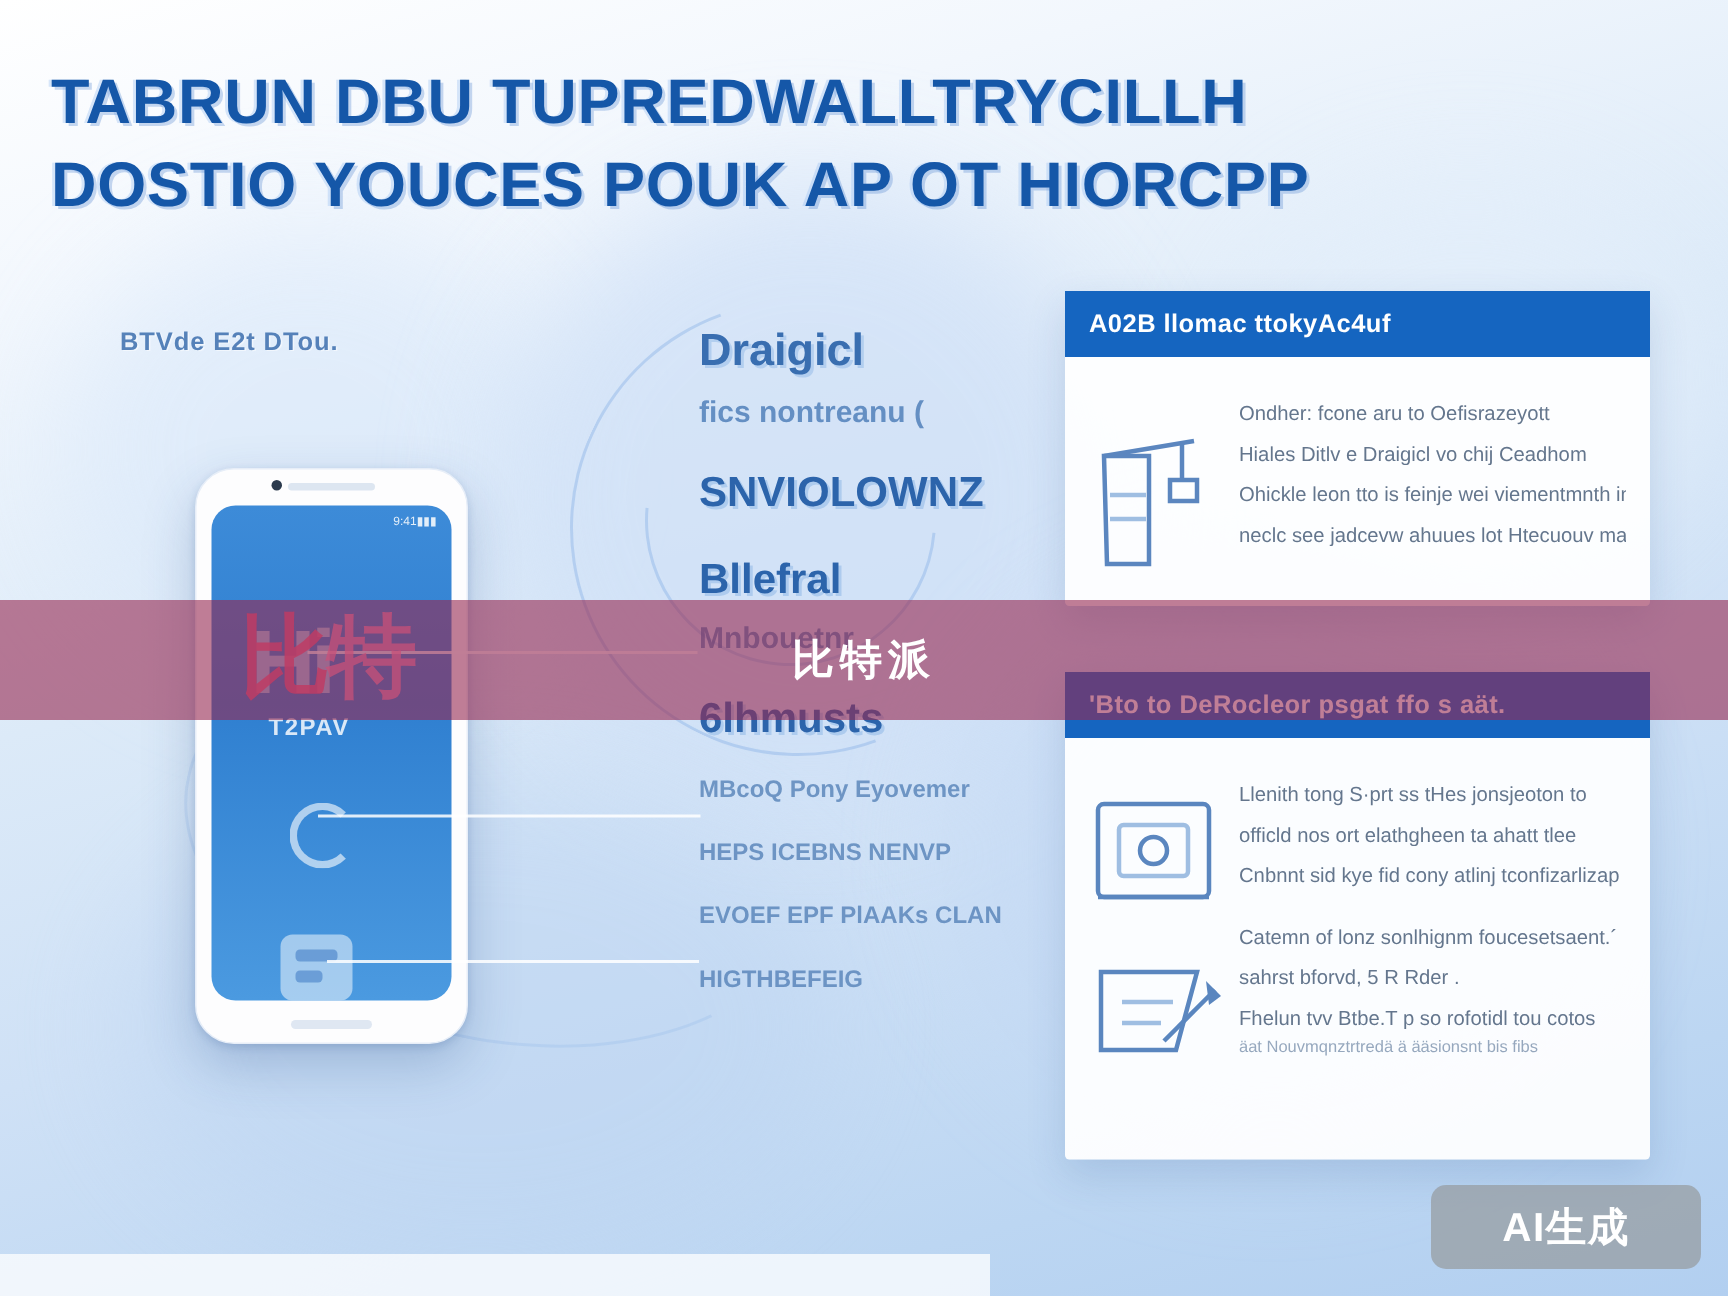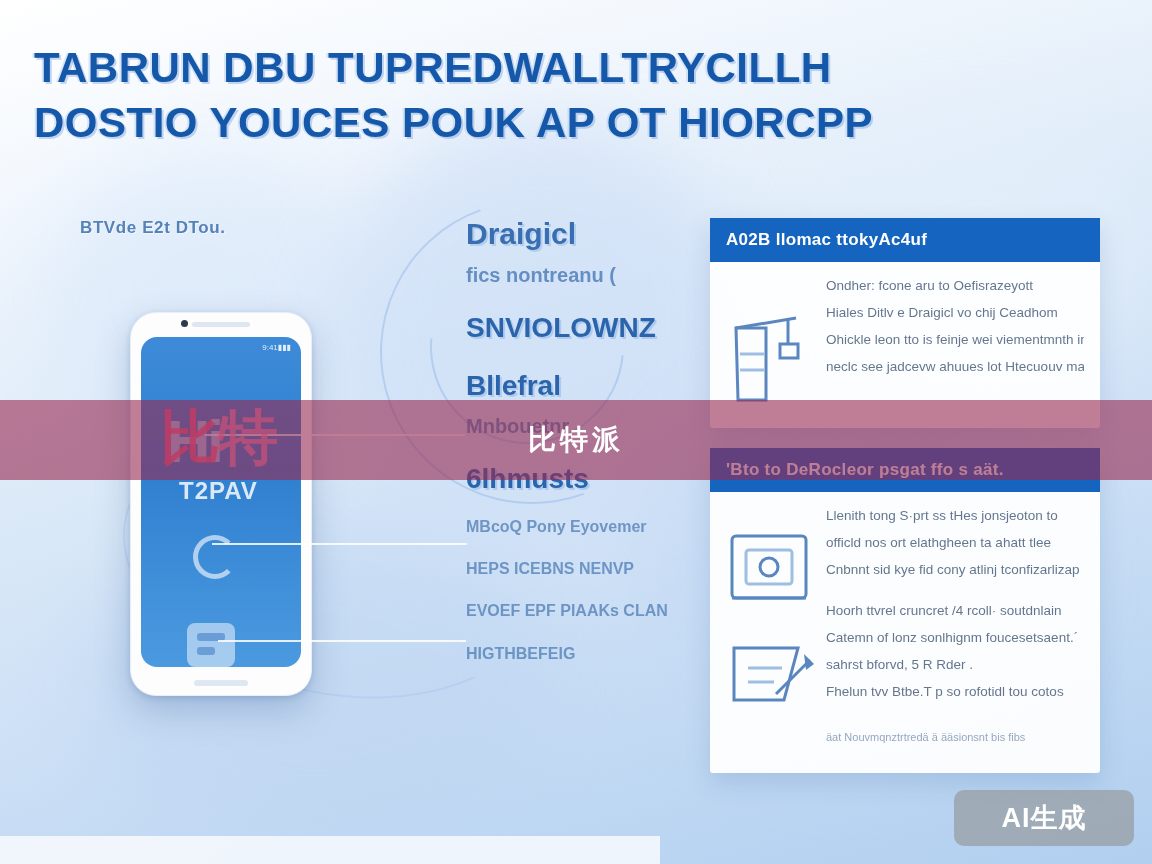--- a/index.html
+++ b/index.html
@@ -103,21 +103,21 @@
     position:absolute; left:50%; bottom:9px; transform:translateX(-50%);
     width: 54px; height: 6px; border-radius: 3px; background: #dfe7f2;
   }
   .phone .bigmark {
     position:absolute; left: 26px; top: 70px;
     font-size: 60px; font-weight: bold; color: rgba(255,255,255,.55);
     letter-spacing: -3px;
   }
   .phone .appname {
     position:absolute; left: 38px; top: 140px;
-    font-size: 24px; font-weight: bold; color: rgba(255,255,255,.82);
+    font-size: 16px; font-weight: bold; color: rgba(255,255,255,.82);
     letter-spacing: 1px;
   }
   .phone .icn {
     position:absolute;
     background: rgba(255,255,255,.5);
     border-radius: 8px;
   }
   .phone .icn.one { left: 52px; top: 198px; width: 34px; height: 34px; border-radius: 50%;
     background: transparent; border: 5px solid rgba(255,255,255,.6); border-right-color: transparent;}
   .phone .icn.two { left: 46px; top: 286px; width: 48px; height: 44px; }
@@ -175,45 +175,45 @@
   }
   .card .card-head {
     background: #1565c0;
     color: #ffffff;
     font-size: 17px;
     font-weight: bold;
     padding: 12px 16px;
     letter-spacing: .3px;
   }
   .card .card-body {
-    padding: 10px 16px 16px 16px;
+    padding: 24px 16px 16px 16px;
     position: relative;
   }
   .card .line {
     font-size: 13.5px;
     color: #4a5f7a;
     line-height: 2.0;
     opacity: .85;
     white-space: nowrap;
     overflow: hidden;
   }
-  #card-top { left: 710px; top: 218px; width: 390px; height: 210px; }
+  #card-top { left: 710px; top: 194px; width: 390px; height: 210px; }
   #card-bottom { left: 710px; top: 448px; width: 390px; height: 325px; }
 
   .card-illu {
     position: absolute;
     opacity: .85;
   }
   .illu-a { left: 16px; top: 48px; width: 80px; height: 96px; }
   .illu-b { left: 16px; top: 34px; width: 92px; height: 86px; }
   .illu-c { left: 16px; top: 142px; width: 92px; height: 86px; }
 
   .card .ind-block { margin-left: 100px; }
   .card .foot {
-    font-size: 11px; color: #7d93ae; margin-top: 26px; margin-left: 0; opacity:.8;
+    font-size: 11px; color: #7d93ae; margin-top: 0; margin-left: 0; opacity:.8;
   }
 
   
   .band {
     position: absolute;
     left: 0;
     top: 400px;
     width: 1152px;
     height: 80px;
     background: rgba(150,40,80,.60);
@@ -351,21 +351,20 @@
         <div class="line">Cnbnnt sid kye fid cony atlinj tconfizarlizap be</div>
       </div>
       <svg class="card-illu illu-c" viewBox="0 0 92 86">
         <path d="M8 14 L72 14 L58 66 L8 66 Z" fill="none" stroke="#3f72b5" stroke-width="3"></path>
         <path d="M22 34 L56 34" stroke="#8fb4de" stroke-width="3"></path>
         <path d="M22 48 L48 48" stroke="#8fb4de" stroke-width="3"></path>
         <path d="M50 60 L84 26" stroke="#3f72b5" stroke-width="3"></path>
         <path d="M78 20 L88 30 L80 36 Z" fill="#3f72b5"></path>
       </svg>
       <div class="ind-block" style="margin-top:14px;">
-        <div class="line">Hoorh ttvrel cruncret  /4 rcoll· soutdnlain</div>
         <div class="line">Catemn of lonz sonlhignm foucesetsaent.´</div>
         <div class="line">sahrst bforvd, 5 R Rder .</div>
         <div class="line">Fhelun tvv Btbe.T p so rofotidl tou cotos</div>
         <div class="foot">äat  Nouvmqnztrtredä ä ääsionsnt bis fibs</div>
       </div>
     </div>
   </div>
 
   <div class="band">
     <span class="band-text">比特派</span>

